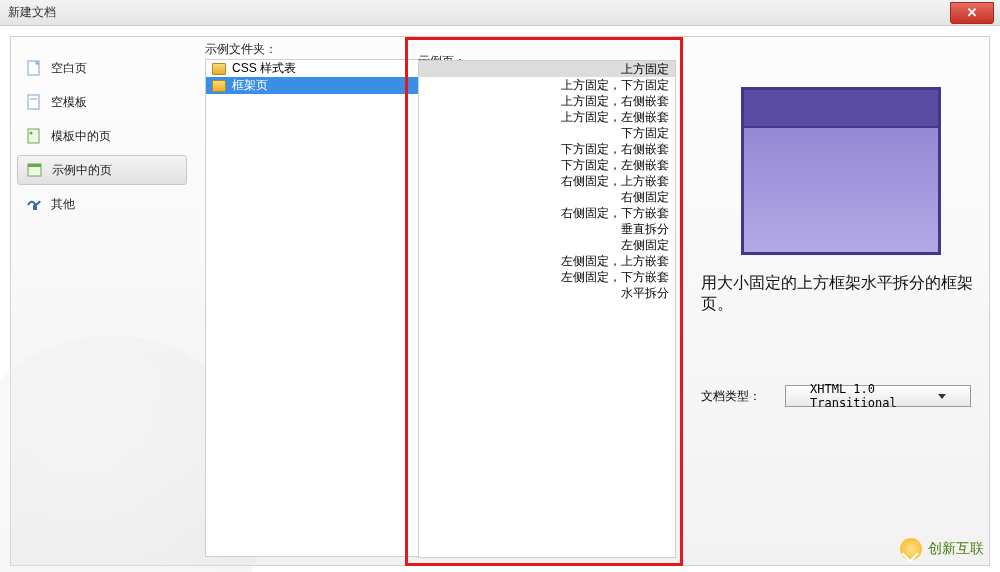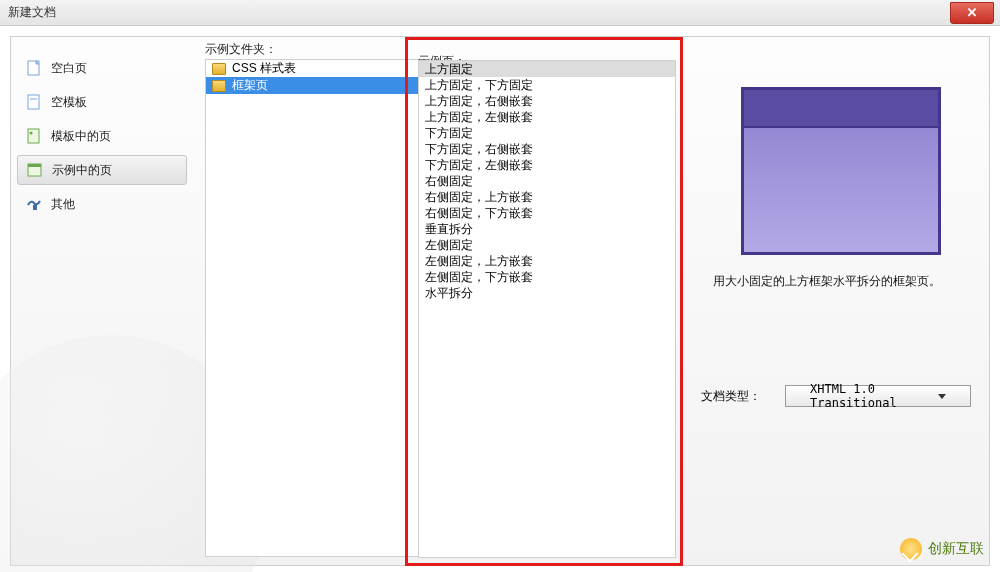--- a/index.html
+++ b/index.html
@@ -108,20 +108,21 @@
     width: 258px; height: 498px;
     border: 1px solid #cfcfcf;
     background: #fff;
   }
   .page-row {
     height: 16px;
     padding: 0 6px;
     display: flex; align-items: center;
     cursor: pointer;
     font-size: 12px;
+    justify-content: flex-end;
   }
   .page-row.sel { background: #dcdcdc; }
   .preview-pane {
     position: absolute;
     left: 690px; top: 30px;
     width: 280px;
   }
   .preview-thumb {
     width: 200px; height: 168px;
     margin: 20px auto 18px auto;
@@ -129,23 +130,23 @@
     background: linear-gradient(#8b7ecf,#b3a9e6);
     position: relative;
   }
   .preview-thumb .topfix {
     position: absolute;
     left:0; right:0; top:0; height: 38px;
     background: #5a4ba3;
     border-bottom: 2px solid #46368a;
   }
   .desc {
-    font-size: 12px;
+    font-size: 16px;
     color: #111;
-    margin: 0 8px 0 12px;
+    margin: 0 8px 0 0;
   }
   .doctype-row {
     position: absolute;
     left: 690px; top: 348px;
     display: flex; align-items: center;
     gap: 24px;
   }
   .doctype-select {
     width: 186px; height: 22px;
     background: linear-gradient(#fff,#e8e8e8);
@@ -277,24 +278,24 @@
       <div class="page-row">
           <span>下方固定</span>
         </div>
       <div class="page-row">
           <span>下方固定，右侧嵌套</span>
         </div>
       <div class="page-row">
           <span>下方固定，左侧嵌套</span>
         </div>
       <div class="page-row">
+          <span>右侧固定，上方嵌套</span>
+        </div>
+      <div class="page-row">
           <span>右侧固定</span>
-        </div>
-      <div class="page-row">
-          <span>右侧固定，上方嵌套</span>
         </div>
       <div class="page-row">
           <span>右侧固定，下方嵌套</span>
         </div>
       <div class="page-row">
           <span>垂直拆分</span>
         </div>
       <div class="page-row">
           <span>左侧固定</span>
         </div>

